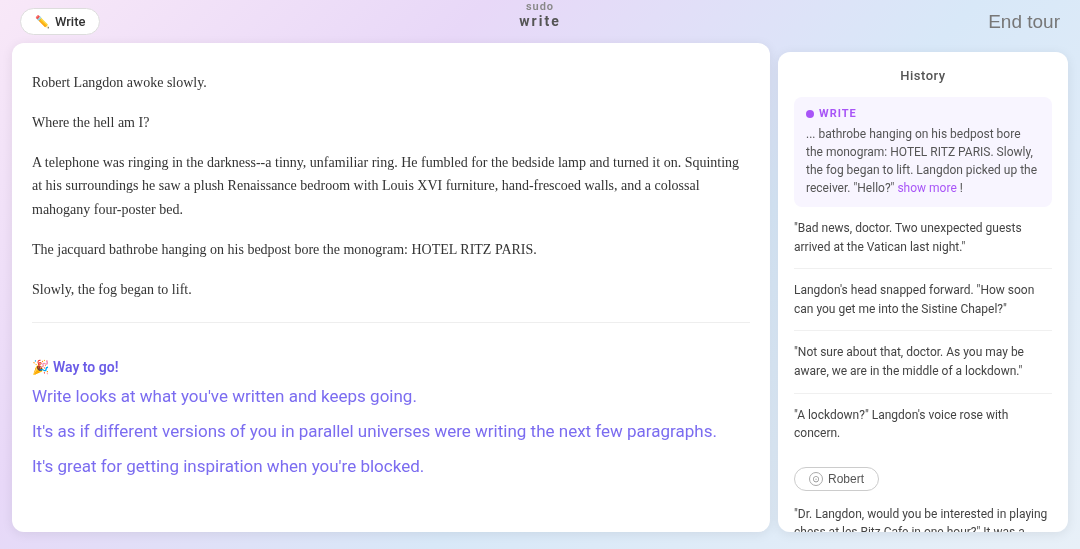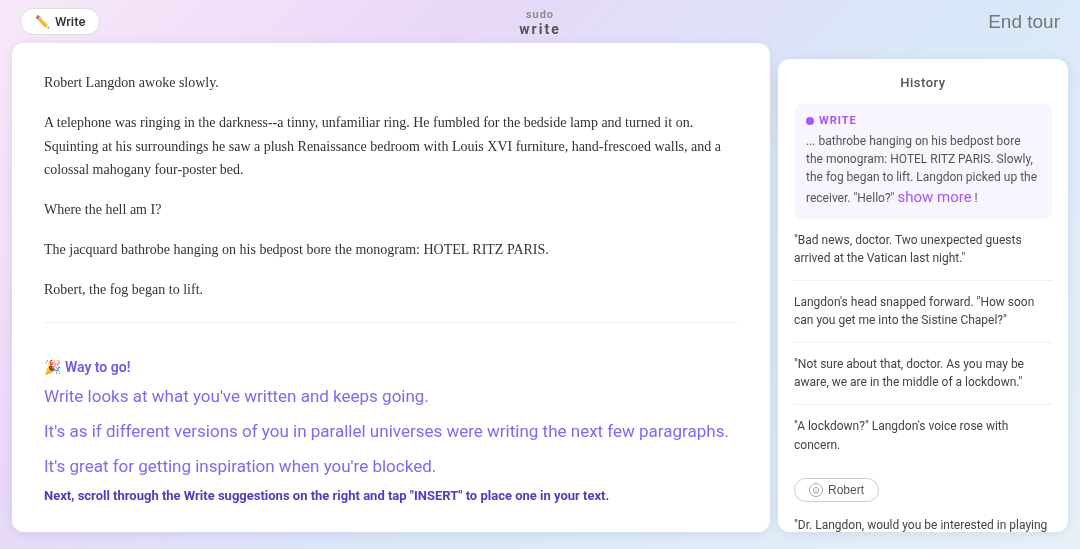--- a/index.html
+++ b/index.html
@@ -62,21 +62,21 @@
       display: flex;
       height: calc(549px - 52px);
       gap: 0;
     }
 
     .editor-panel {
       flex: 1;
       background: white;
       border-radius: 12px;
       margin: 0 8px 8px 12px;
-      padding: 28px 32px;
+      padding: 28px 20px;
       overflow-y: auto;
       box-shadow: 0 2px 12px rgba(0,0,0,0.08);
     }
 
     .editor-content {
       font-family: Georgia, 'Times New Roman', serif;
       font-size: 14px;
       line-height: 1.7;
       color: #333;
     }
@@ -111,21 +111,21 @@
     .tutorial-text-bold {
       font-size: 13px;
       font-weight: 700;
       color: #4a3fbf;
     }
 
     .history-panel {
       width: 290px;
       background: white;
       border-radius: 12px;
-      margin: 16px 12px 8px 0;
+      margin: 9px 12px 8px 0;
       padding: 16px;
       overflow-y: auto;
       box-shadow: 0 2px 12px rgba(0,0,0,0.08);
     }
 
     .history-title {
       text-align: center;
       font-size: 13px;
       font-weight: 500;
       color: #555;
@@ -163,21 +163,21 @@
 
     .history-write-content {
       font-size: 12px;
       color: #555;
       line-height: 1.5;
     }
 
     .show-more {
       color: #a855f7;
       cursor: pointer;
-      font-size: 15px;
+      font-size: 12px;
     }
 
     .history-suggestion {
       font-size: 12px;
       color: #444;
       line-height: 1.55;
       margin-bottom: 12px;
       padding-bottom: 12px;
       border-bottom: 1px solid #f0f0f0;
     }
@@ -209,21 +209,21 @@
       align-items: center;
       justify-content: center;
       font-size: 9px;
       color: #888;
     }
 
     .logo-container {
       position: absolute;
       left: 50%;
       transform: translateX(-50%);
-      top: 8px;
+      top: 0;
       display: flex;
       flex-direction: column;
       align-items: center;
     }
 
     .logo-sudo {
       font-size: 11px;
       font-weight: 600;
       color: #888;
       letter-spacing: 1px;
@@ -252,34 +252,33 @@
     <span class="logo-write-big">write</span>
   </div>
 
   <button class="end-tour-btn">End tour</button>
 </div>
 
 <div class="main-layout">
   <div class="editor-panel">
     <div class="editor-content">
       <p>Robert Langdon awoke slowly.</p>
+      <p>Where the hell am I?</p>
       <p>A telephone was ringing in the darkness--a tinny, unfamiliar ring. He fumbled for the bedside lamp and turned it on. Squinting at his surroundings he saw a plush Renaissance bedroom with Louis XVI furniture, hand-frescoed walls, and a colossal mahogany four-poster bed.</p>
-      <p>Where the hell am I?</p>
       <p>The jacquard bathrobe hanging on his bedpost bore the monogram: HOTEL RITZ PARIS.</p>
-      <p>Robert, the fog began to lift.</p>
+      <p>Slowly, the fog began to lift.</p>
     </div>
 
     <div class="divider-section"></div>
 
     <div class="tutorial-box">
       <div class="tutorial-title">🎉 Way to go!</div>
       <p class="tutorial-text">Write looks at what you've written and keeps going.</p>
       <p class="tutorial-text">It's as if different versions of you in parallel universes were writing the next few paragraphs.</p>
       <p class="tutorial-text">It's great for getting inspiration when you're blocked.</p>
-      <p class="tutorial-text-bold">Next, scroll through the Write suggestions on the right and tap "INSERT" to place one in your text.</p>
     </div>
   </div>
 
   <div class="history-panel">
     <div class="history-title">History</div>
 
     <div class="history-write-block">
       <div class="history-write-label">
         <div class="write-label-dot"></div>
         <span class="write-label-text">WRITE</span>

